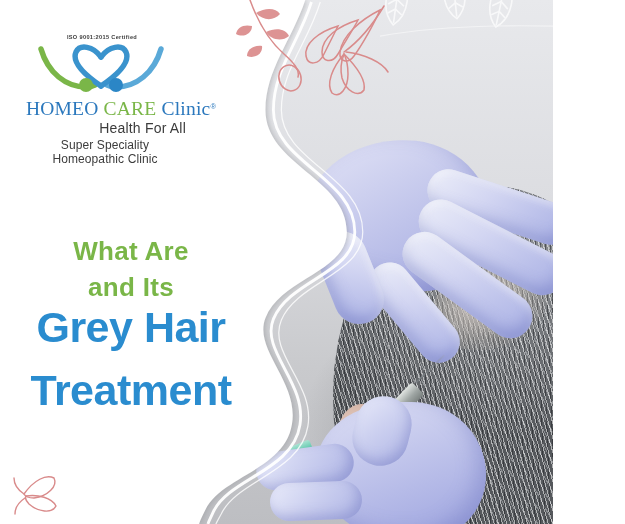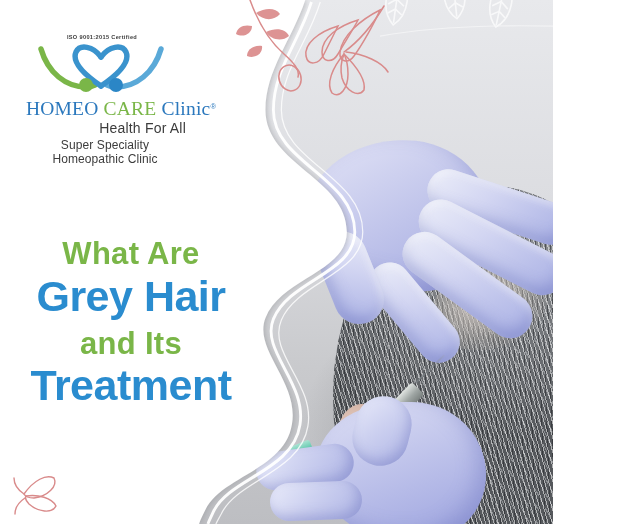--- a/index.html
+++ b/index.html
@@ -278,34 +278,34 @@
     left: 0;
     top: 238px;
     width: 262px;
     text-align: center;
   }
   .hl-line {
     line-height: 1;
     white-space: nowrap;
   }
   .hl-small {
-    font-size: 31px;
+    font-size: 26px;
     font-weight: bold;
     color: #7ab648;
     letter-spacing: .3px;
   }
   .hl-big {
     font-size: 43px;
     font-weight: bold;
     color: #2a8ccf;
     letter-spacing: -.5px;
   }
   .gap-a { margin-top: 6px; }
   .gap-b { margin-top: 10px; }
-  .gap-c { margin-top: 5px; }
+  .gap-c { margin-top: 20px; }
 </style>
 </head>
 <body>
 
 <div class="banner">
 
   <div class="photo-layer">
 
     <svg class="leaf-band" viewBox="0 0 260 70">
       <g fill="none" stroke="#ffffff" stroke-width="1.6" opacity="0.95">
@@ -437,18 +437,18 @@
     <div class="logo-word">
       <span class="lw lw-blue">H</span><span class="lw lw-blue small">OMEO</span><span class="lw">&nbsp;</span><span class="lw lw-green">C</span><span class="lw lw-green small">ARE</span><span class="lw">&nbsp;</span><span class="lw lw-blue">Clinic</span><span class="reg">®</span>
     </div>
 
     <div class="logo-tag1">Health For All</div>
     <div class="logo-tag2">Super Speciality Homeopathic Clinic</div>
   </div>
 
   <div class="headline">
     <div class="hl-line hl-small">What Are</div>
+    <div class="hl-line hl-small gap-b">and Its</div>
     <div class="hl-line hl-big gap-a">Grey Hair</div>
-    <div class="hl-line hl-small gap-b">and Its</div>
     <div class="hl-line hl-big gap-c">Treatment</div>
   </div>
 
 </div>
 
 </body></html>

